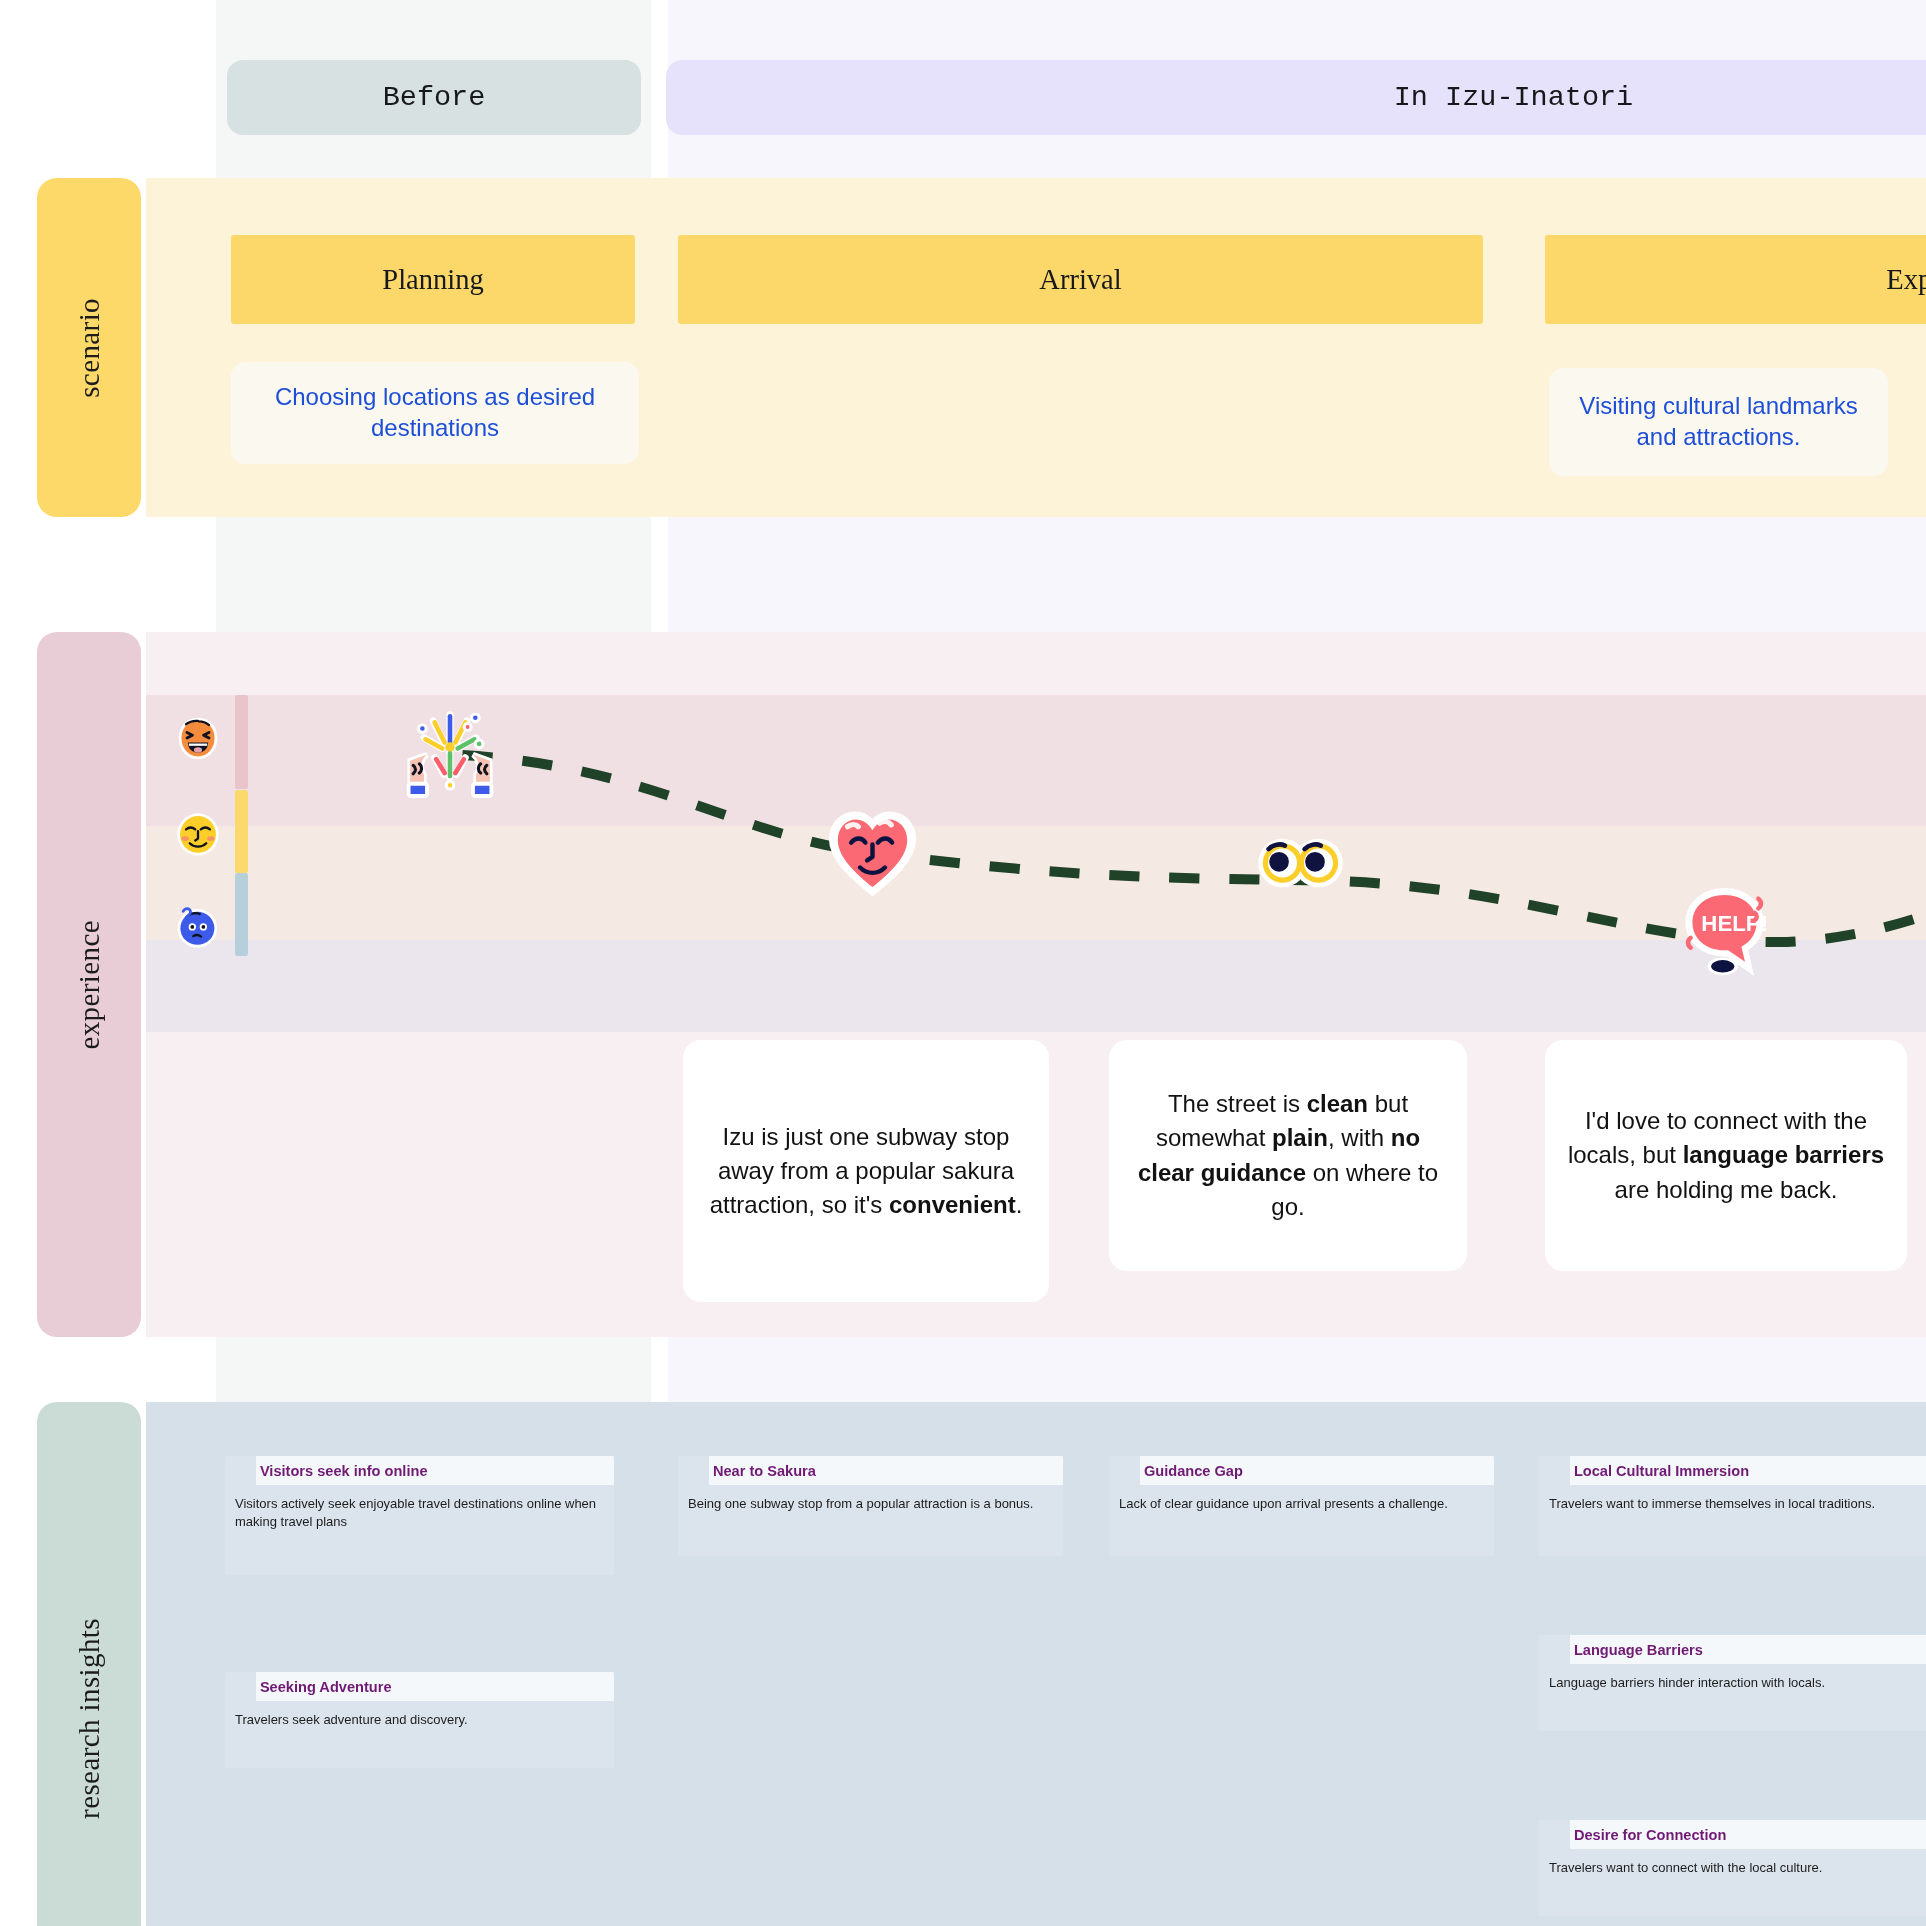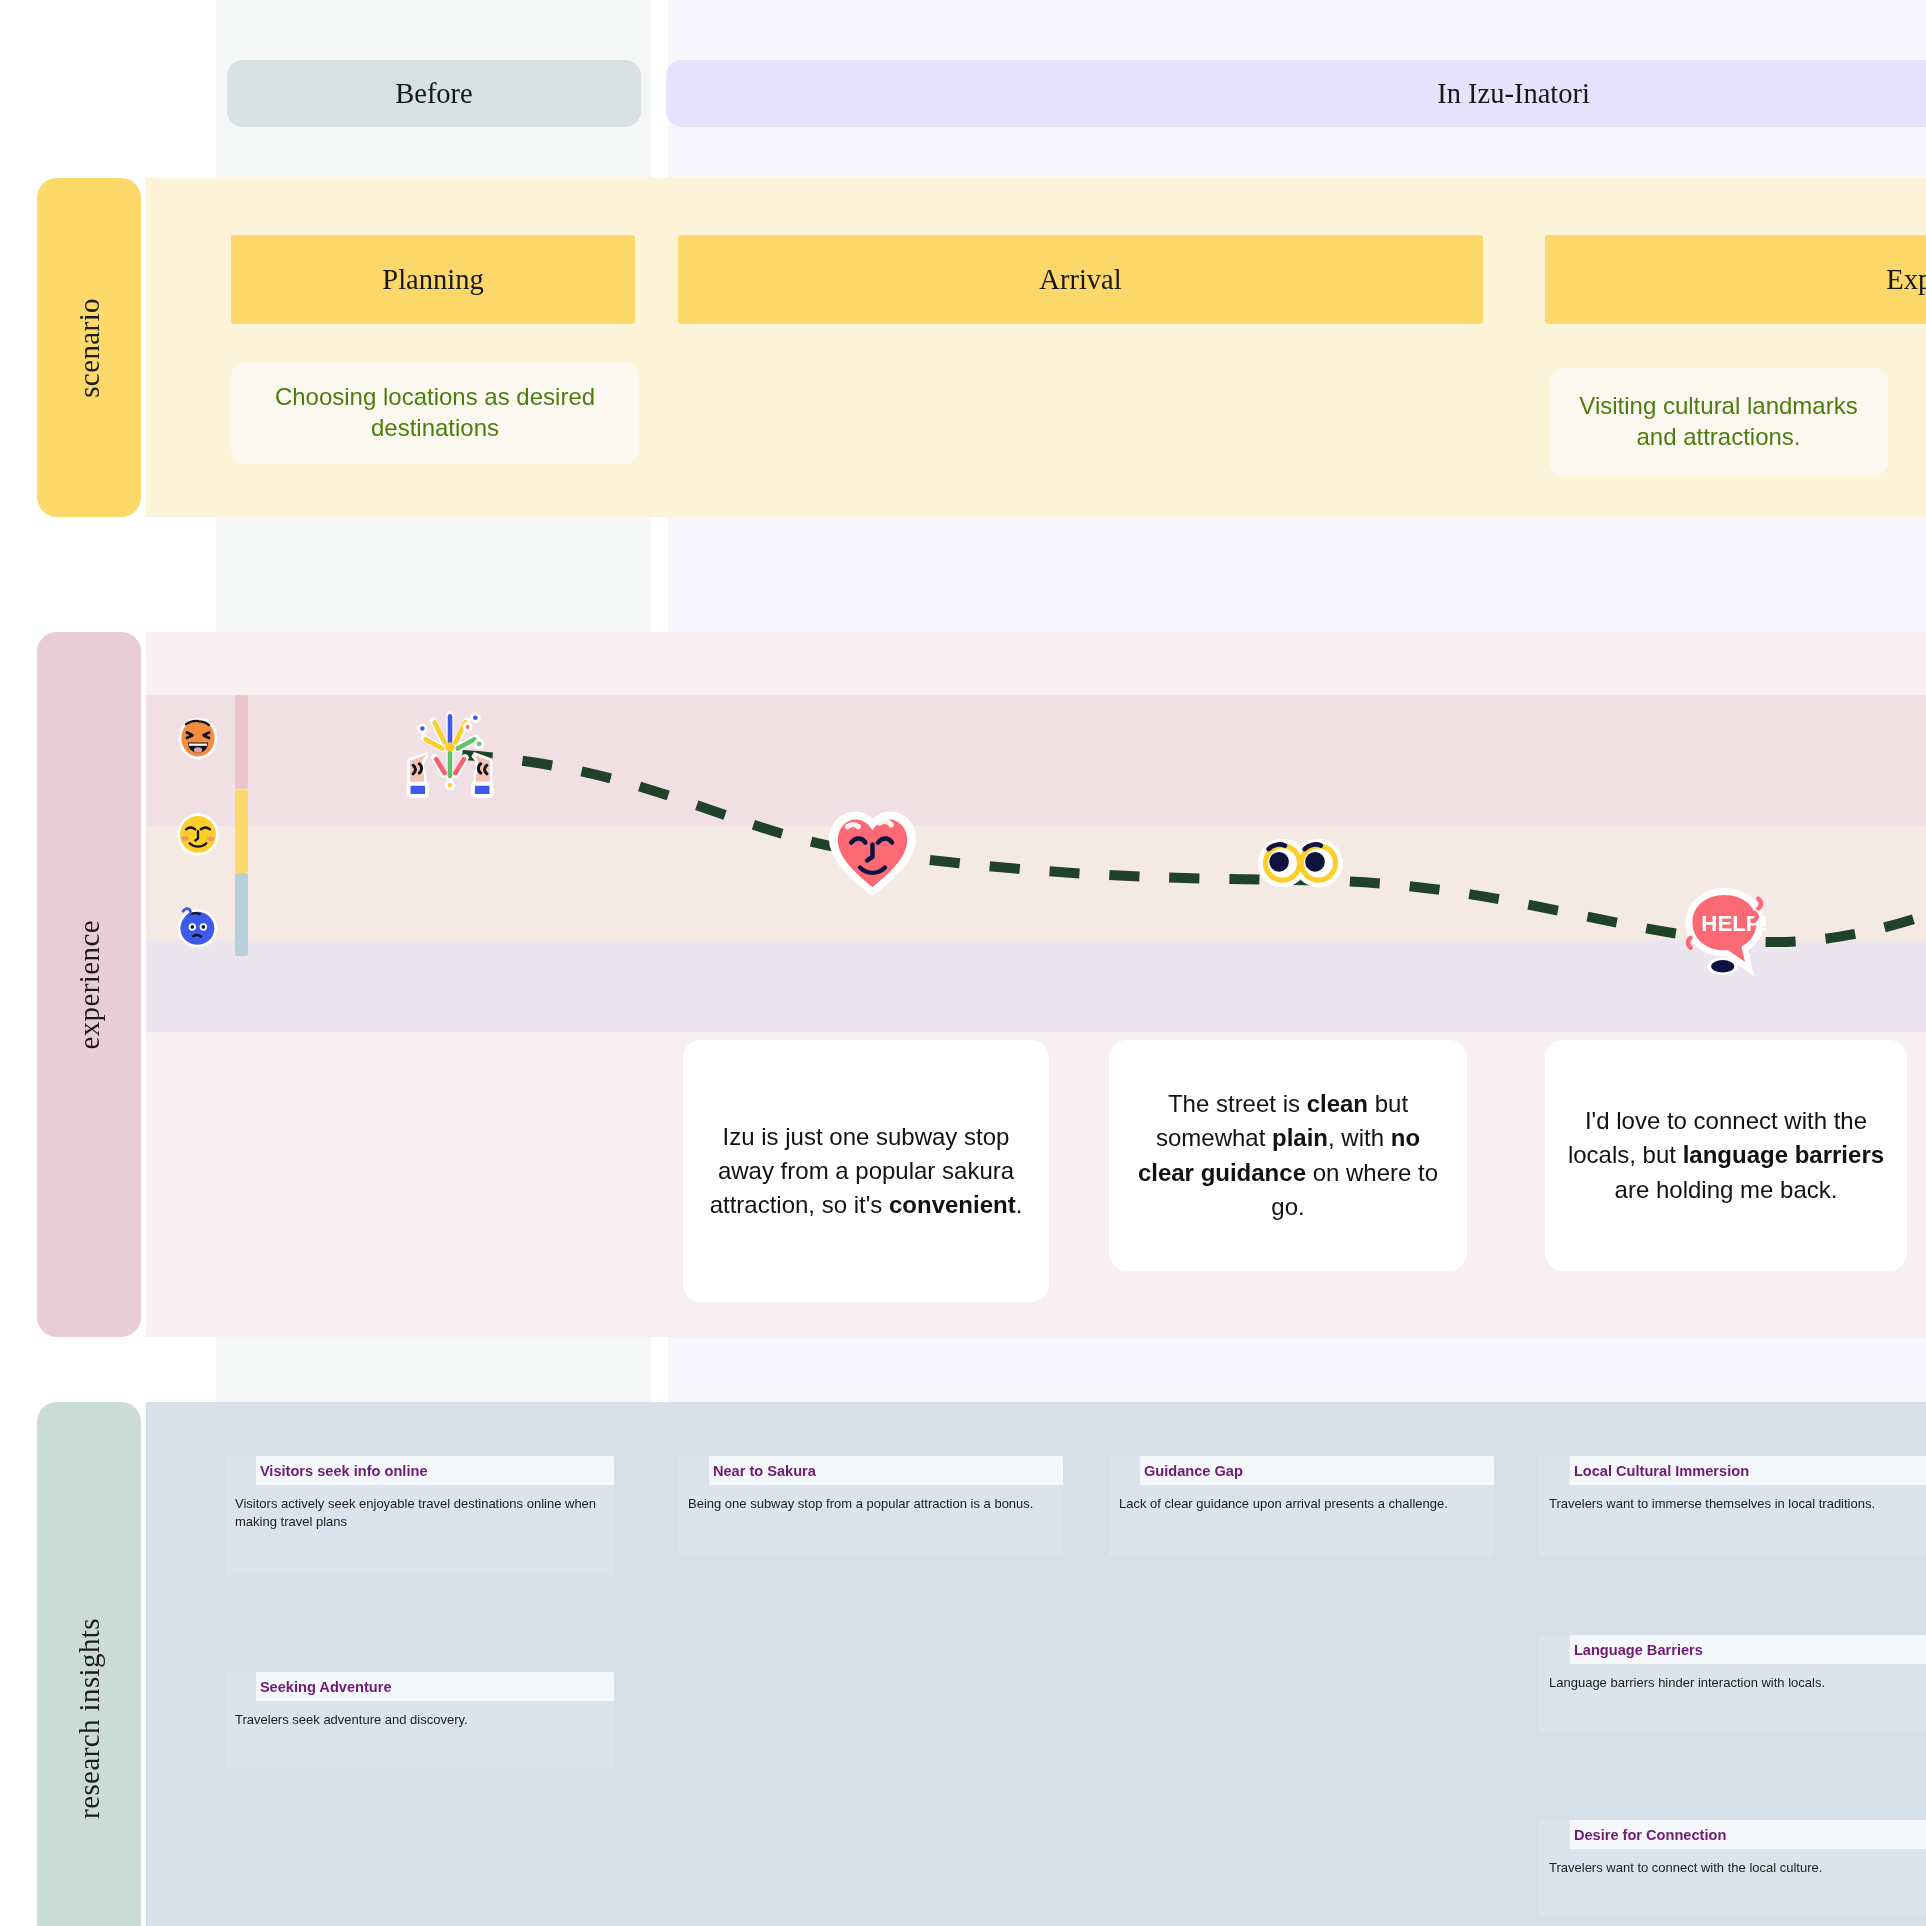--- a/index.html
+++ b/index.html
@@ -24,36 +24,36 @@
   .rail { position: absolute; left: 37px; width: 104px; border-radius: 20px;
           display: flex; align-items: center; justify-content: center; }
   .rail span { writing-mode: vertical-rl; transform: rotate(180deg);
                font-family: "Liberation Serif", serif; font-size: 29px; color: #1c1c1c;
                letter-spacing: 0.4px; white-space: nowrap; }
   .rail-scenario  { top: 178px;  height: 339px;  background: #fcd968; }
   .rail-experience{ top: 632px; height: 705px; background: #e8cdd6; }
   .rail-insights  { top: 1402px; height: 632px; background: #cbdcd6; }
 
   
-  .phase-pill { position: absolute; height: 67px; border-radius: 16px;
+  .phase-pill { position: absolute; height: 75px; border-radius: 16px;
                 display: flex; align-items: center; justify-content: center;
-                font-family: Liberation Serif, serif; font-size: 28.5px; color: #17181b; }
+                font-family: Liberation Mono, monospace; font-size: 28.5px; color: #17181b; }
   .pill-before { top: 60px; left: 227px;  width: 414px; background: #d8e1e1; }
   .pill-izu    { top: 60px; left: 666px; width: 1695px; background: #e6e2fb; }
 
   
   .stage-pill { position: absolute; height: 89px; border-radius: 3px; background: #fcd86b;
                 display: flex; align-items: center; justify-content: center;
                 font-family: "Liberation Serif", serif; font-size: 28.5px; color: #17181b; }
 
   
   .sc-card { position: absolute; border-radius: 14.6px; background: #fbf8ef;
              display: flex; align-items: center; justify-content: center;
              text-align: center; padding: 10px 15.4px;
-             font-size: 24px; line-height: 1.28; color: #4d7c0f; }
+             font-size: 24px; line-height: 1.28; color: #1d4ed8; }
 
   
   .exp-strip { position: absolute; left: 146px; width: 2766px; opacity: .62; }
   .exp-s1 { top: 695px; height: 131px; background: #ecd7da; }
   .exp-s2 { top: 826px; height: 114px; background: #f4e7da; }
   .exp-s3 { top: 940px; height: 92px; background: #e3e0ea; }
 
   
   .scale-seg { position: absolute; left: 235px; width: 13px; border-radius: 2.3px; }
   .seg-1 { top: 695px; height: 94px; background: #e9c4ca; }

